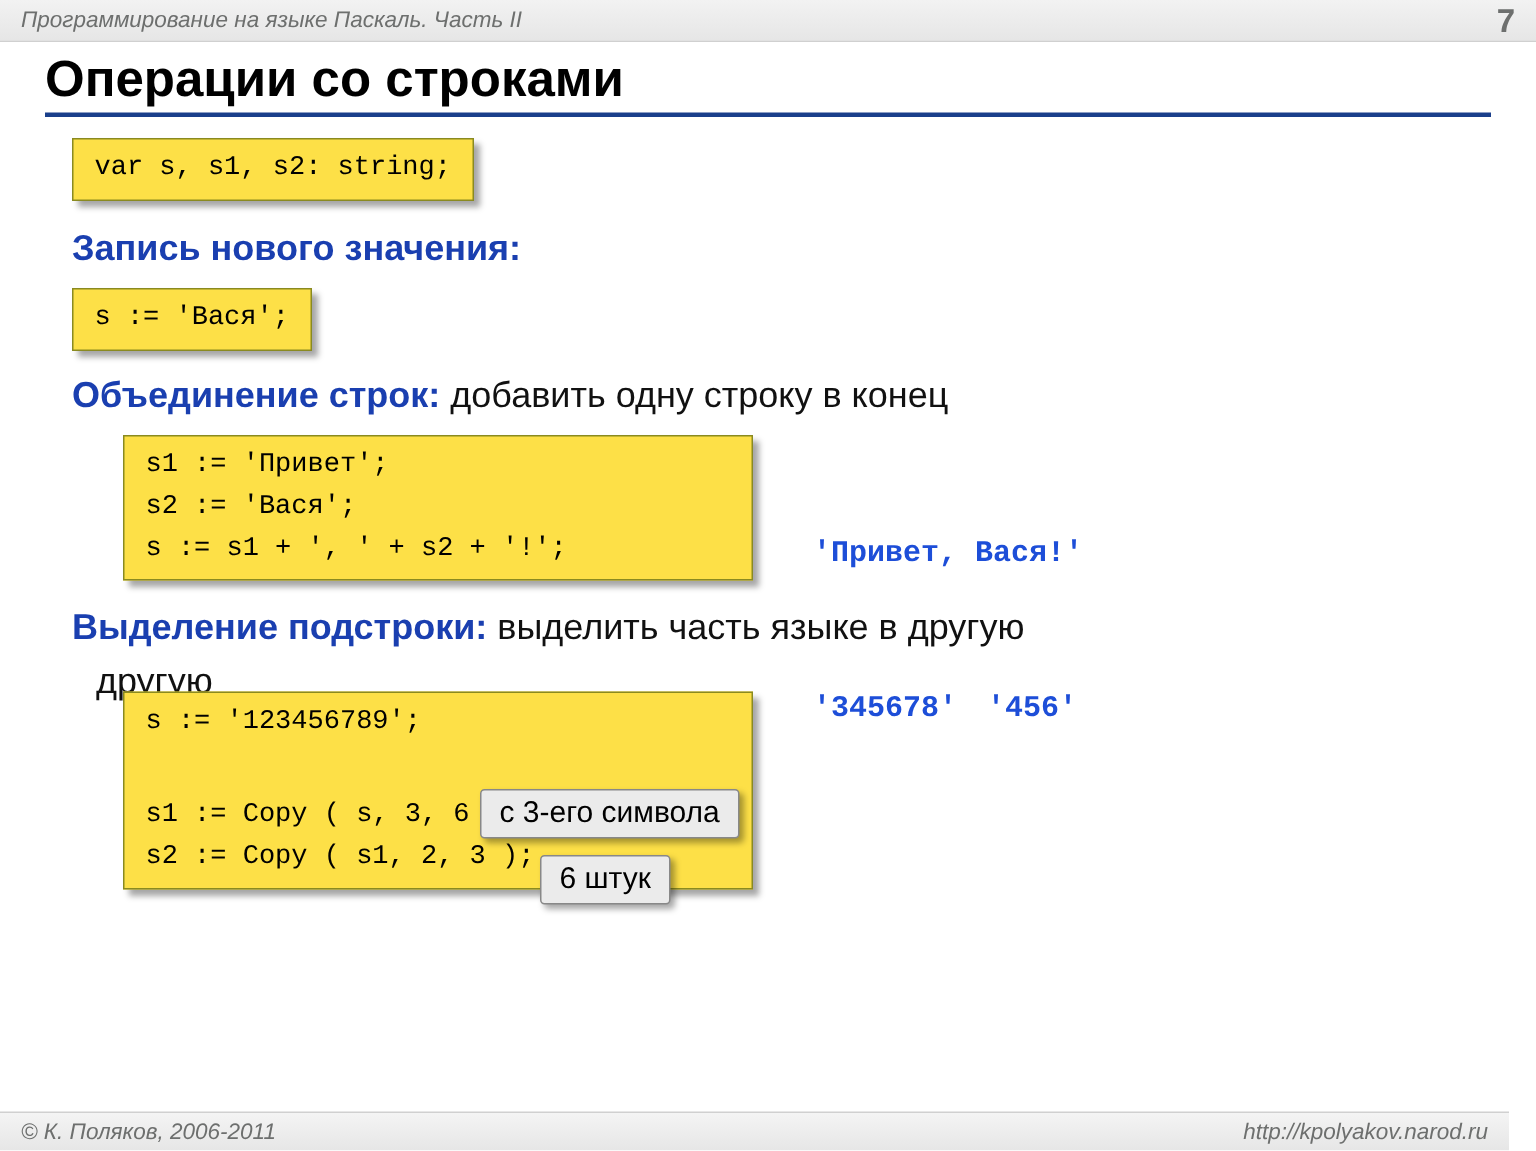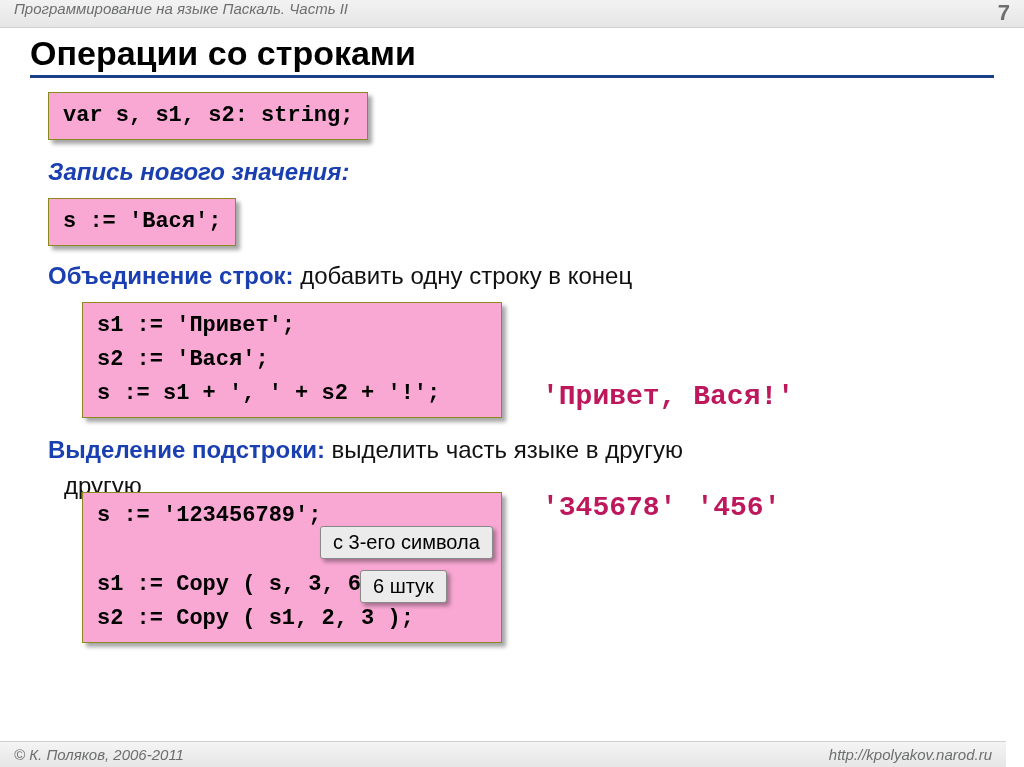--- a/index.html
+++ b/index.html
@@ -9,20 +9,21 @@
     background: #fff;
     font-family: Arial, Helvetica, sans-serif;
     position: relative;
     overflow: hidden;
   }
   .header {
     background: linear-gradient(#f2f2f2, #e6e6e6);
     border-bottom: 1px solid #d0d0d0;
     height: 28px;
     display: flex;
+    align-items: center;
     justify-content: space-between;
     padding: 0 14px;
   }
   .header-title {
     color: #6d6f6e;
     font-style: italic;
     font-size: 15px;
   }
   .header-page {
     color: #6d6f6e;
@@ -34,48 +35,48 @@
   }
   h1 {
     font-size: 34px;
     font-weight: bold;
     color: #000;
     border-bottom: 3px solid #1a3f8b;
     padding-bottom: 2px;
     margin-bottom: 14px;
   }
   .codebox {
-    background: #f9a8d4;
+    background: #fde047;
     border: 1.5px solid #8a8a20;
     box-shadow: 4px 4px 4px rgba(0,0,0,0.35);
     font-family: "Courier New", monospace;
-    font-weight: bold;
-    font-size: 22px;
+    font-weight: normal;
+    font-size: 18px;
     padding: 6px 14px;
     line-height: 1.55;
     color: #000;
     display: inline-block;
   }
   .row { margin-bottom: 12px; }
   .sect-label {
     color: #1a3fb0;
     font-weight: bold;
     font-size: 24px;
   }
   .sect-text {
     color: #111;
     font-size: 24px;
   }
   .indent { margin-left: 18px; }
   .indent2 { margin-left: 34px; }
   .result {
     font-family: "Courier New", monospace;
     font-weight: bold;
-    font-size: 28px;
-    color: #be185d;
+    font-size: 20px;
+    color: #1d4ed8;
   }
   .flexrow { display: flex; align-items: center; gap: 40px; padding-left: 34px; }
   .callout {
     position: absolute;
     background: #ebebeb;
     border: 1.5px solid #888;
     box-shadow: 3px 3px 4px rgba(0,0,0,0.35);
     border-radius: 3px;
     font-size: 20px;
     padding: 4px 12px;
@@ -111,21 +112,21 @@
 </div>
 
 <div class="content">
 
   <h1>Операции со строками</h1>
 
   <div class="row indent">
     <div class="codebox">var s, s1, s2: string;</div>
   </div>
 
-  <div class="row indent" style="margin-top:18px;font-style:italic;">
+  <div class="row indent" style="margin-top:18px;">
     <span class="sect-label">Запись нового значения:</span>
   </div>
   <div class="row indent">
     <div class="codebox">s := 'Вася';</div>
   </div>
 
   <div class="row indent" style="margin-top:16px;">
     <span class="sect-label">Объединение строк:</span><span class="sect-text"> добавить одну строку в конец</span>
   </div>
   <div class="row indent flexrow" style="align-items:flex-end;">

